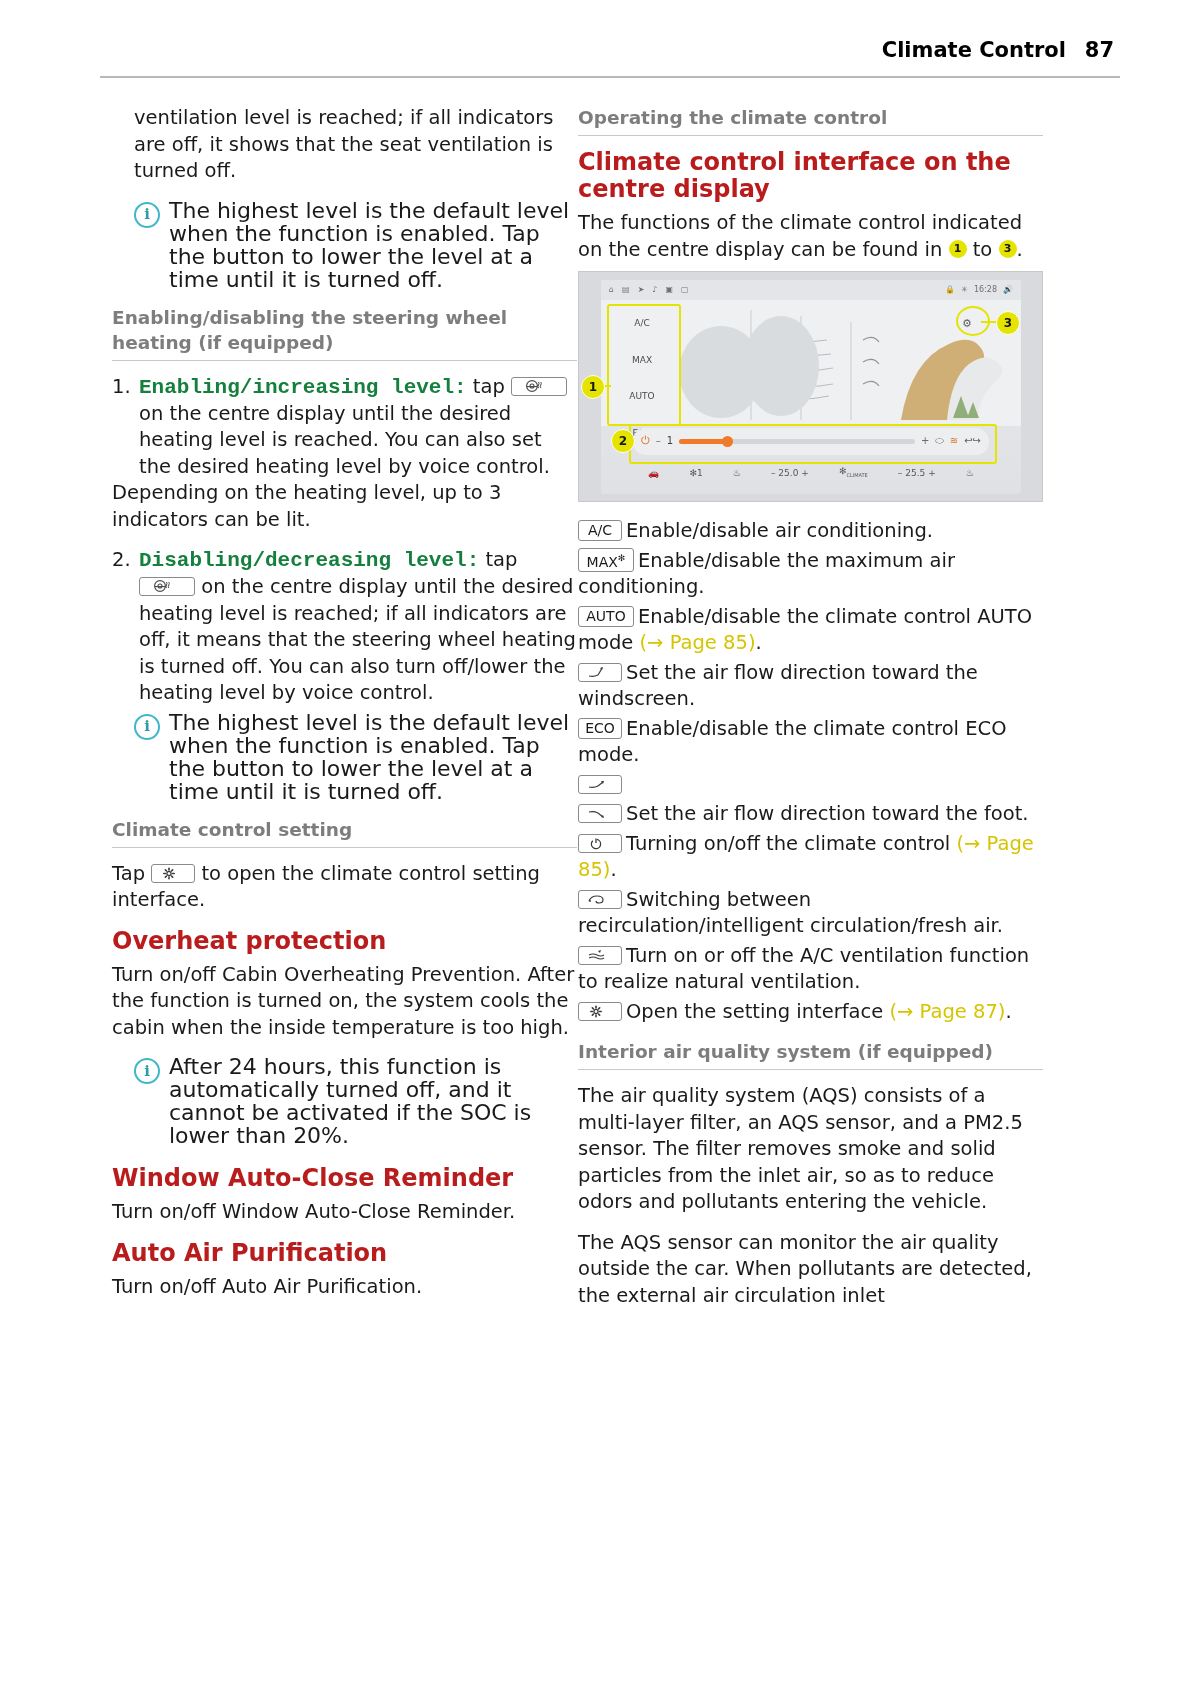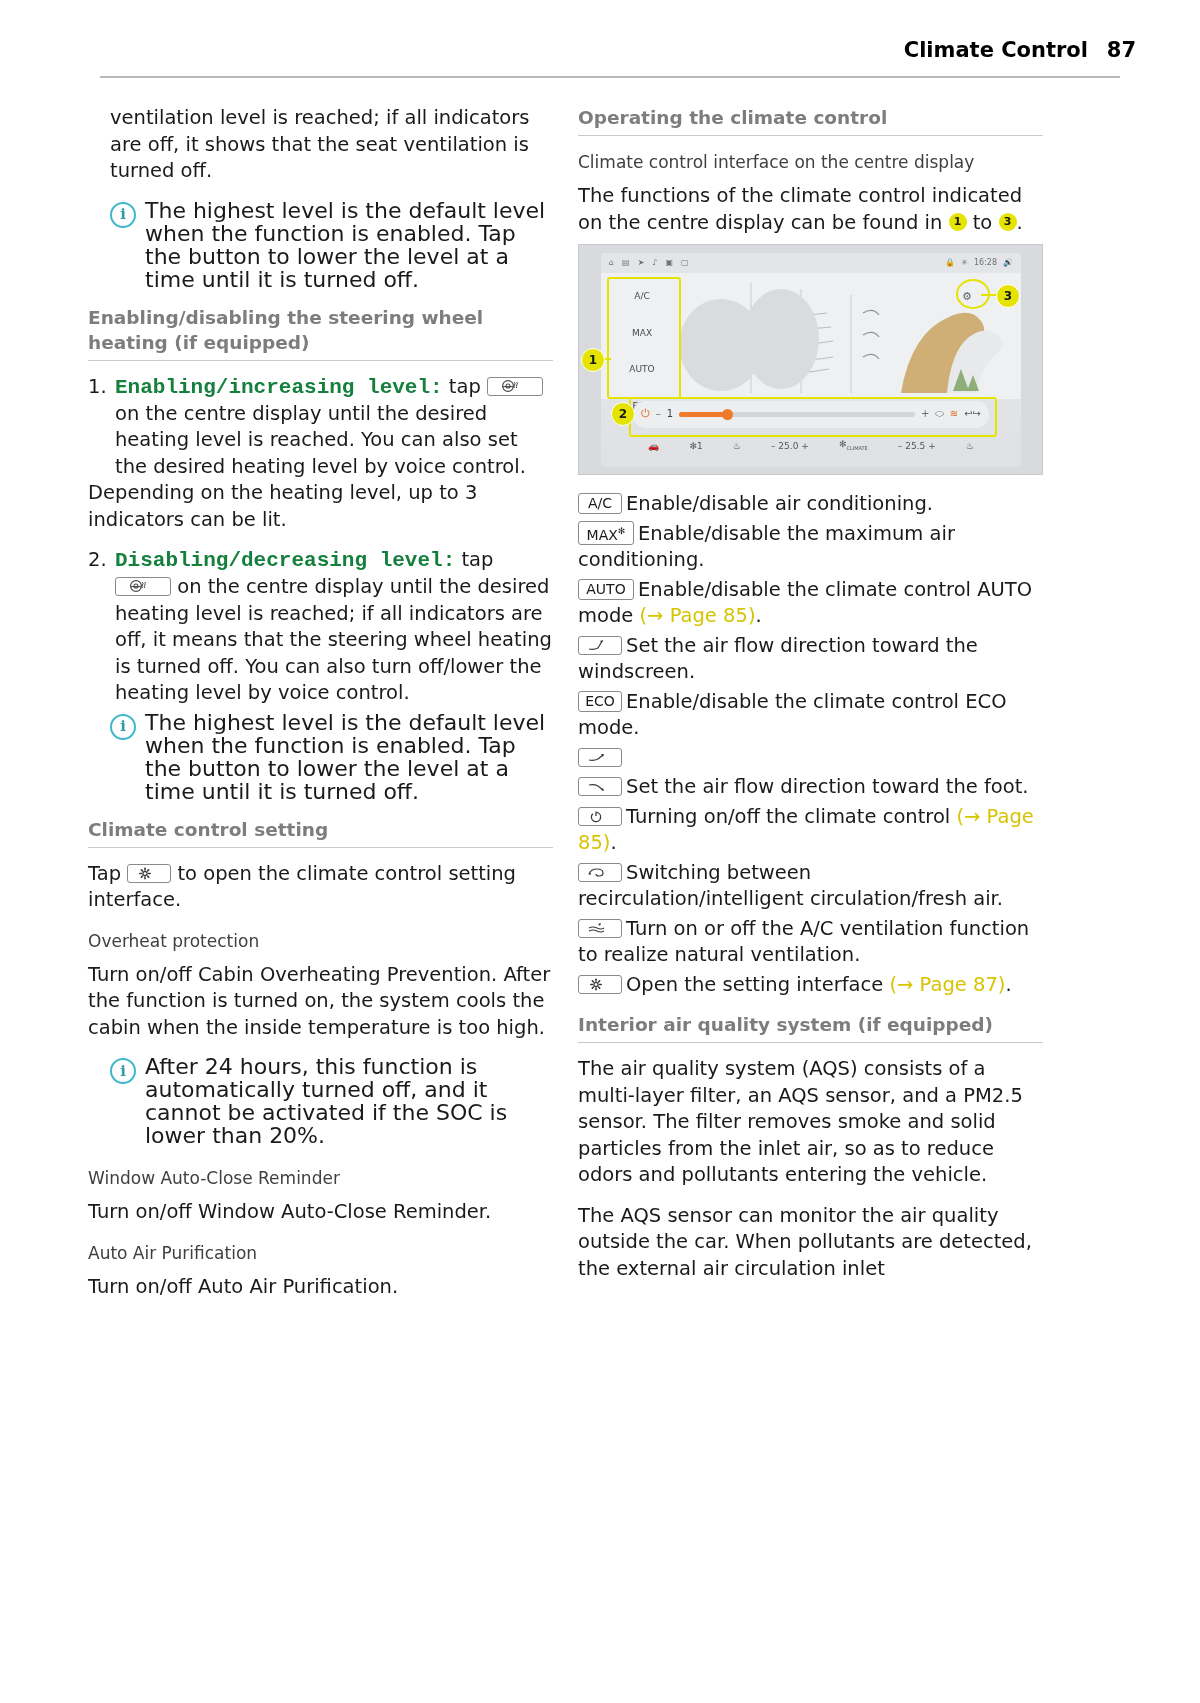--- a/index.html
+++ b/index.html
@@ -17,21 +17,21 @@
   }
   .page {
     position: absolute;
     left: 0; top: 0;
     width: 1200px;
     height: 1703px;
   }
   
   .header {
     position: absolute;
-    left: 116px;
+    left: 94px;
     top: 38px;
     width: 1020px;
     display: flex;
     align-items: baseline;
     justify-content: flex-end;
     gap: 18px;
   }
   .header-title {
     font-size: 21px;
     font-weight: bold;
@@ -54,21 +54,21 @@
   }
 
   
   .col {
     position: absolute;
     top: 105px;
     width: 465px;
     font-size: 19.5px;
     line-height: 26.5px;
   }
-  .col-left { left: 88px; }
+  .col-left { left: 112px; }
   .col-right { left: 578px; }
 
   p { margin: 0 0 0 0; }
 
   .para { margin-bottom: 14px; }
 
   
   .sec-head {
     font-size: 18.5px;
     font-weight: bold;
@@ -86,25 +86,25 @@
 
   .sub-head {
     font-weight: bold;
     font-size: 21px;
     line-height: 26px;
     margin-bottom: 4px;
     color: #15803d;
     font-family: Liberation Mono, monospace;
   }
   .sub-head-big {
-    font-weight: normal;
-    font-size: 17px;
+    font-weight: bold;
+    font-size: 24px;
     line-height: 27px;
     margin-bottom: 7px;
-    color: #404040;
+    color: #b91c1c;
   }
 
   
   .note {
     display: flex;
     gap: 9px;
     margin: 4px 0 10px 22px;
   }
   .note .i-icon {
     flex: 0 0 auto;

